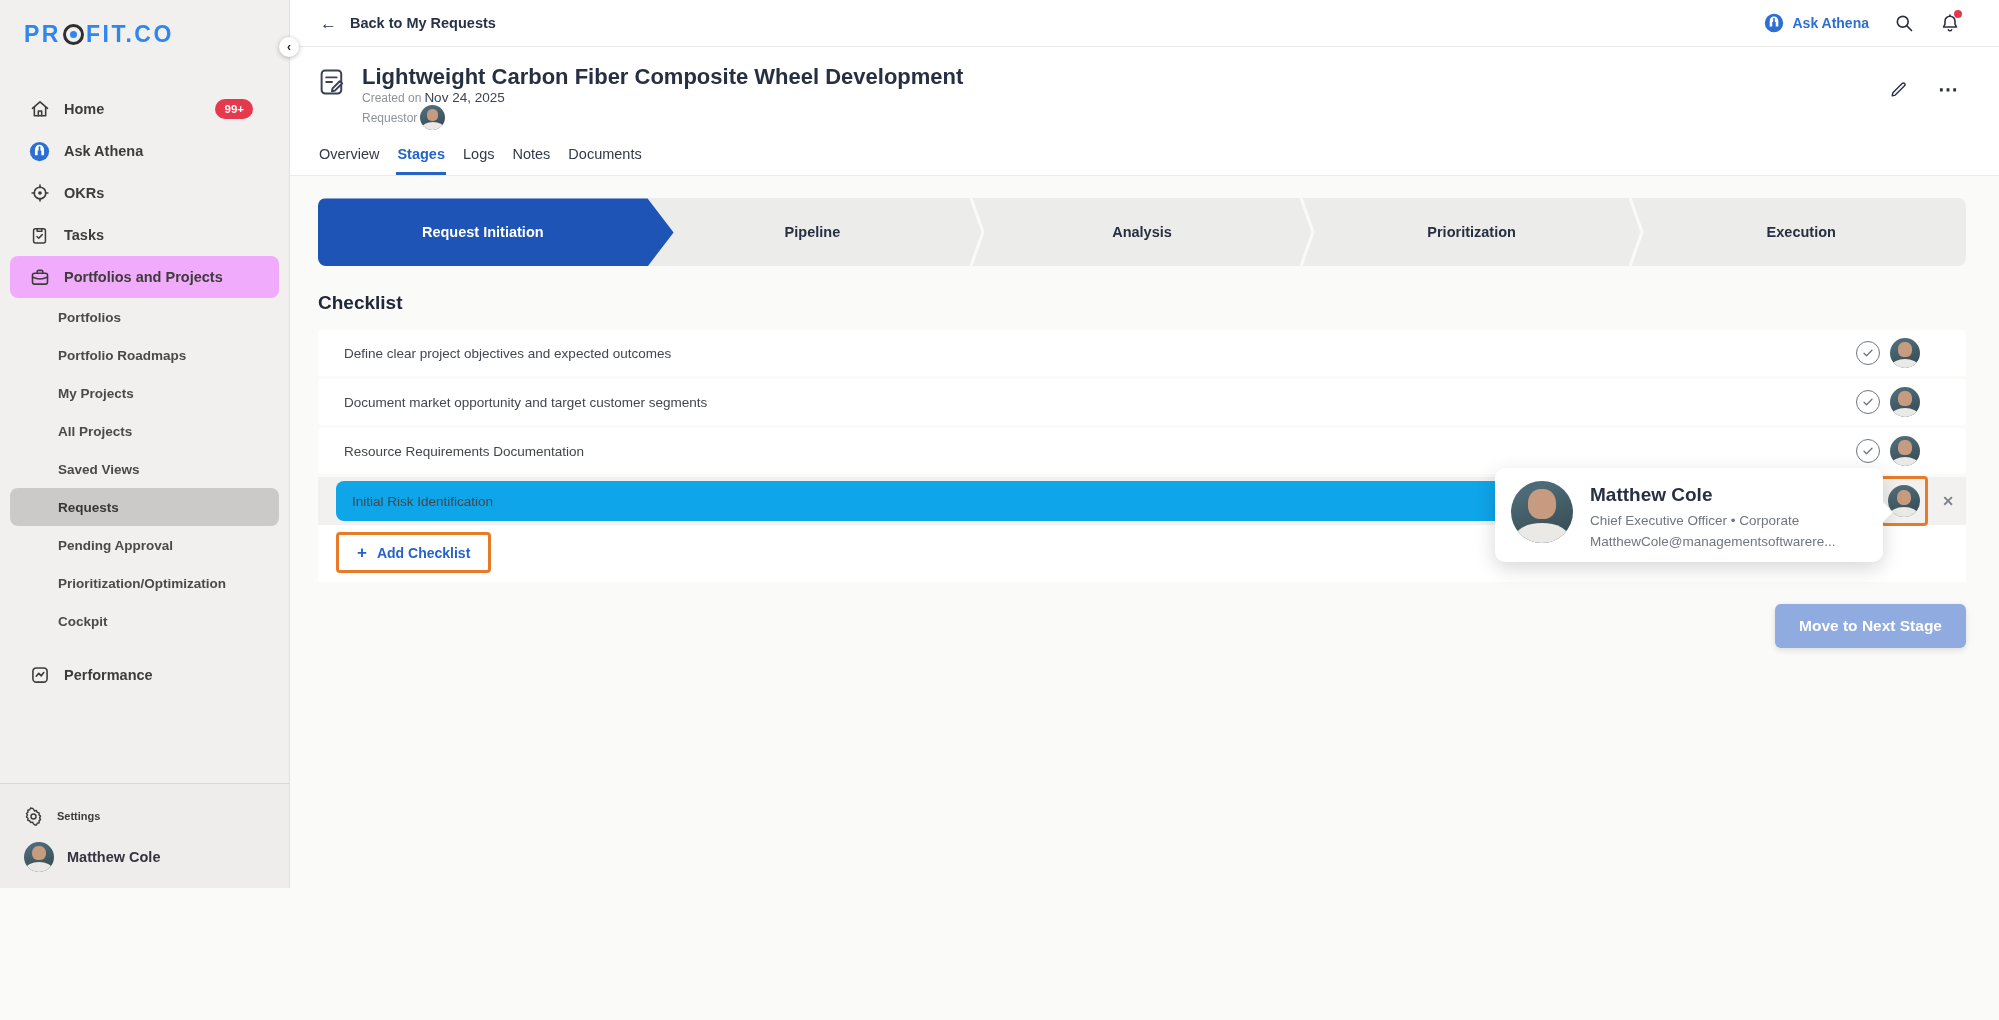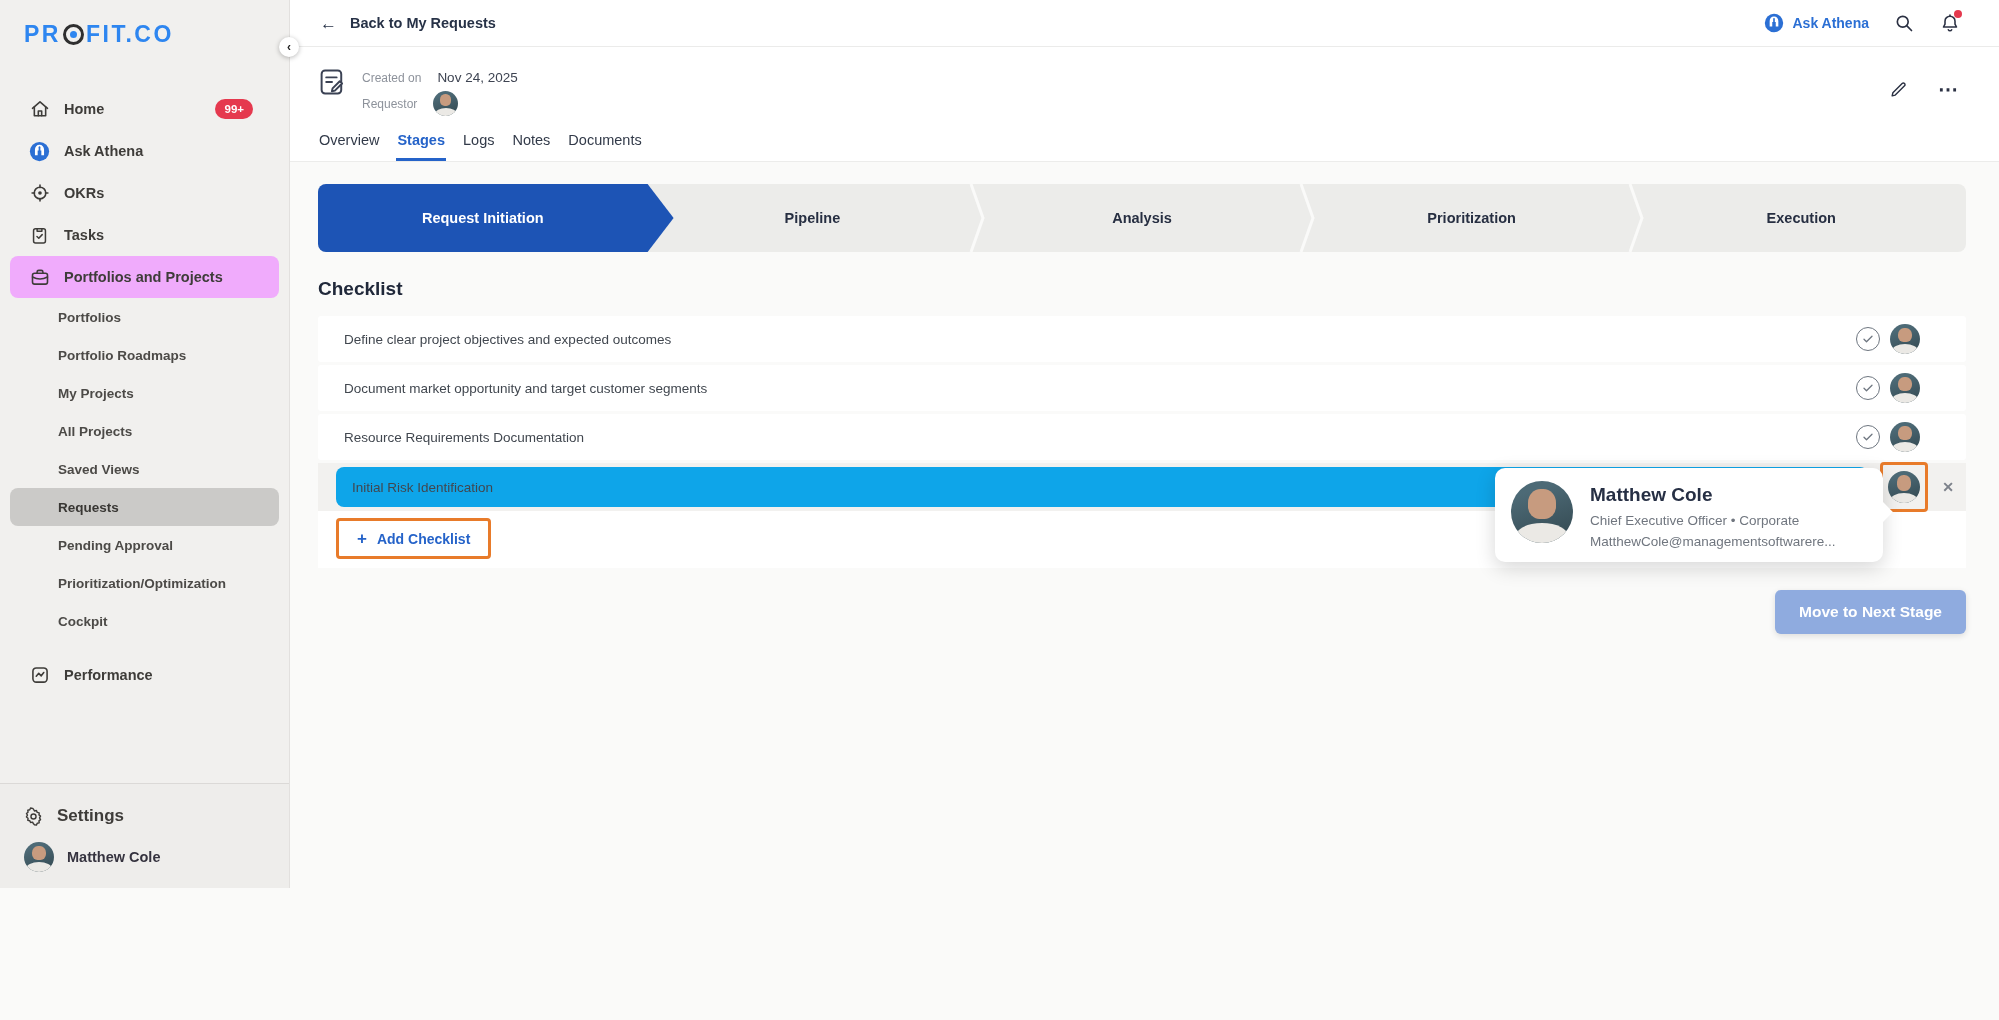--- a/index.html
+++ b/index.html
@@ -14,21 +14,21 @@
   .logo .target-o::after { content:''; position:absolute; inset:4px; background:#2e86f0; border-radius:50%; }
   .nav { flex:1; padding-top:24px; overflow:hidden; }
   .nav-item { height:42px; display:flex; align-items:center; gap:14px; margin:0 10px; padding:0 26px 0 19px; border-radius:8px; font-size:14.5px; font-weight:600; color:#3e3c39; cursor:pointer; }
   .nav-item .nicon { width:21px; height:21px; flex-shrink:0; display:flex; align-items:center; justify-content:center; color:#3e3c39; }
   .nav-item.active { background:#f0abfc; }
   .nav-sub { height:38px; display:flex; align-items:center; margin:0 10px; padding:0 10px 0 48px; border-radius:8px; font-size:13.5px; font-weight:600; color:#4c4a47; cursor:pointer; }
   .nav-sub.active { background:#cbcac8; color:#393734; }
   .badge { margin-left:auto; background:#e5394e; color:#fff; font-size:11.5px; font-weight:700; padding:4px 9px; border-radius:11px; }
   .perf-gap { margin-top:14px; }
   .side-footer { border-top:1px solid #dbd9d7; background:#eeedeb; padding:12px 0 16px; }
-  .settings-row { height:40px; display:flex; align-items:center; gap:14px; padding:0 24px; font-size:17px; font-weight:600; color:#3e3c39; cursor:pointer; }
+  .settings-row { height:40px; display:flex; align-items:center; gap:14px; padding:0 24px; font-size:11px; font-weight:600; color:#3e3c39; cursor:pointer; }
   .profile-row { display:flex; align-items:center; gap:13px; padding:6px 24px 0; font-size:14.5px; font-weight:700; color:#35333f; cursor:pointer; }
   .collapse-btn { position:absolute; right:-10px; top:37px; width:20px; height:20px; border-radius:50%; background:#fff; box-shadow:0 1px 5px rgba(0,0,0,.28); display:flex; align-items:center; justify-content:center; font-size:12px; font-weight:700; color:#222; z-index:30; cursor:pointer; }
 
   
   .avatar { border-radius:50%; background:linear-gradient(160deg,#4d6a76 20%,#32474f); position:relative; overflow:hidden; flex-shrink:0; }
   .avatar::before { content:''; position:absolute; width:44%; height:48%; left:28%; top:13%; background:#c79b7f; border-radius:46% 46% 42% 42%; }
   .avatar::after { content:''; position:absolute; width:88%; height:46%; left:6%; bottom:-14%; background:#ebe9e5; border-radius:50% 50% 0 0; }
   .av-30 { width:30px; height:30px; }
   .av-25 { width:25px; height:25px; }
   .av-32 { width:32px; height:32px; }
@@ -43,21 +43,21 @@
   .athena-link { display:flex; align-items:center; gap:8px; color:#2b6fd4; font-size:14px; font-weight:700; cursor:pointer; }
   .icon-btn { width:22px; height:22px; display:flex; align-items:center; justify-content:center; color:#2b3143; cursor:pointer; position:relative; }
   .bell-dot { position:absolute; top:-2px; right:-1px; width:8px; height:8px; border-radius:50%; background:#e5394e; }
 
   
   .header { background:#fff; padding:17px 40px 0 28px; border-bottom:1px solid #ececeb; flex-shrink:0; }
   .header-top { display:flex; align-items:flex-start; }
   .doc-icon { width:28px; height:30px; color:#3b4254; margin-top:3px; }
   .title-block { margin-left:16px; }
   .page-title { font-size:22px; font-weight:700; color:#272f42; line-height:1.2; }
-  .meta-row { display:flex; align-items:center; gap:16px; margin-top:6px; }
+  .meta-row { display:flex; align-items:center; gap:3px; }
   .meta-label { font-size:12px; color:#8d929b; }
   .meta-value { font-size:13.5px; color:#3e4452; }
   .header-actions { margin-left:auto; display:flex; align-items:center; gap:28px; padding-top:14px; color:#273247; }
   .tabs { display:flex; gap:16px; margin-top:10px; }
   .tab { font-size:14.5px; font-weight:500; color:#323a49; padding:6px 1px 10px; cursor:pointer; border-bottom:3px solid transparent; }
   .tab.active { color:#2563c9; font-weight:700; border-bottom-color:#2563c9; }
 
   
   .content { flex:1; background:#fafaf9; padding:22px 33px 0 28px; }
 
@@ -259,20 +259,21 @@
     <div class="header">
       <div class="header-top">
         <span class="doc-icon">
           <svg width="28" height="30" viewBox="0 0 24 26" fill="none" stroke="currentColor" stroke-width="1.7" stroke-linecap="round" stroke-linejoin="round">
               <rect x="3" y="3" width="17" height="20" rx="3"></rect>
               <path d="M7 9h9M7 13h5"></path>
               <path d="M12.5 18.5l6.2-6.2 2 2-6.2 6.2-2.6.6z" fill="#fff"></path>
             </svg>
         </span>
         <div class="title-block">
+          <div class="page-title">Lightweight Carbon Fiber Composite Wheel Development</div>
           <div class="meta-row">
             <span class="meta-label">Created on</span>
             <span class="meta-value">Nov 24, 2025</span>
           </div>
           <div class="meta-row">
             <span class="meta-label">Requestor</span>
             <span class="avatar av-25"></span>
           </div>
         </div>
         <div class="header-actions">

